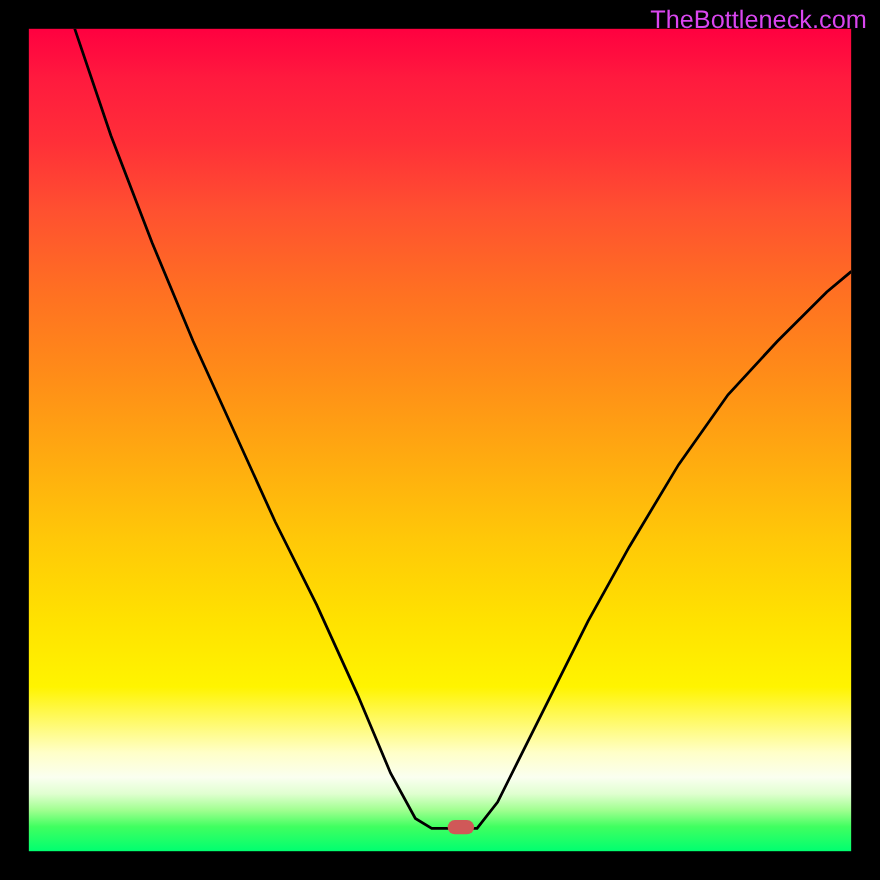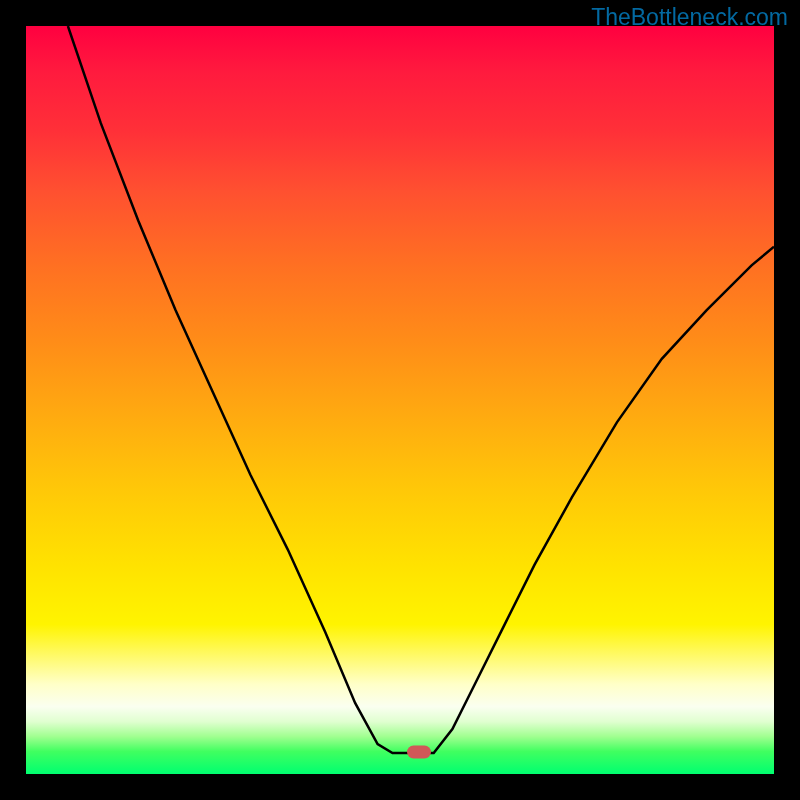--- a/index.html
+++ b/index.html
@@ -8,21 +8,21 @@
     height: 800px;
     background: #000;
     position: relative;
     overflow: hidden;
     font-family: Arial, sans-serif;
   }
   .watermark {
     position: absolute;
     top: 4px;
     right: 12px;
-    color: #0369a1;
+    color: #d946ef;
     font-size: 23px;
     font-weight: 500;
     z-index: 20;
     letter-spacing: 0;
   }
   .frame {
     position: absolute;
     left: 26px;
     top: 26px;
     width: 748px;

